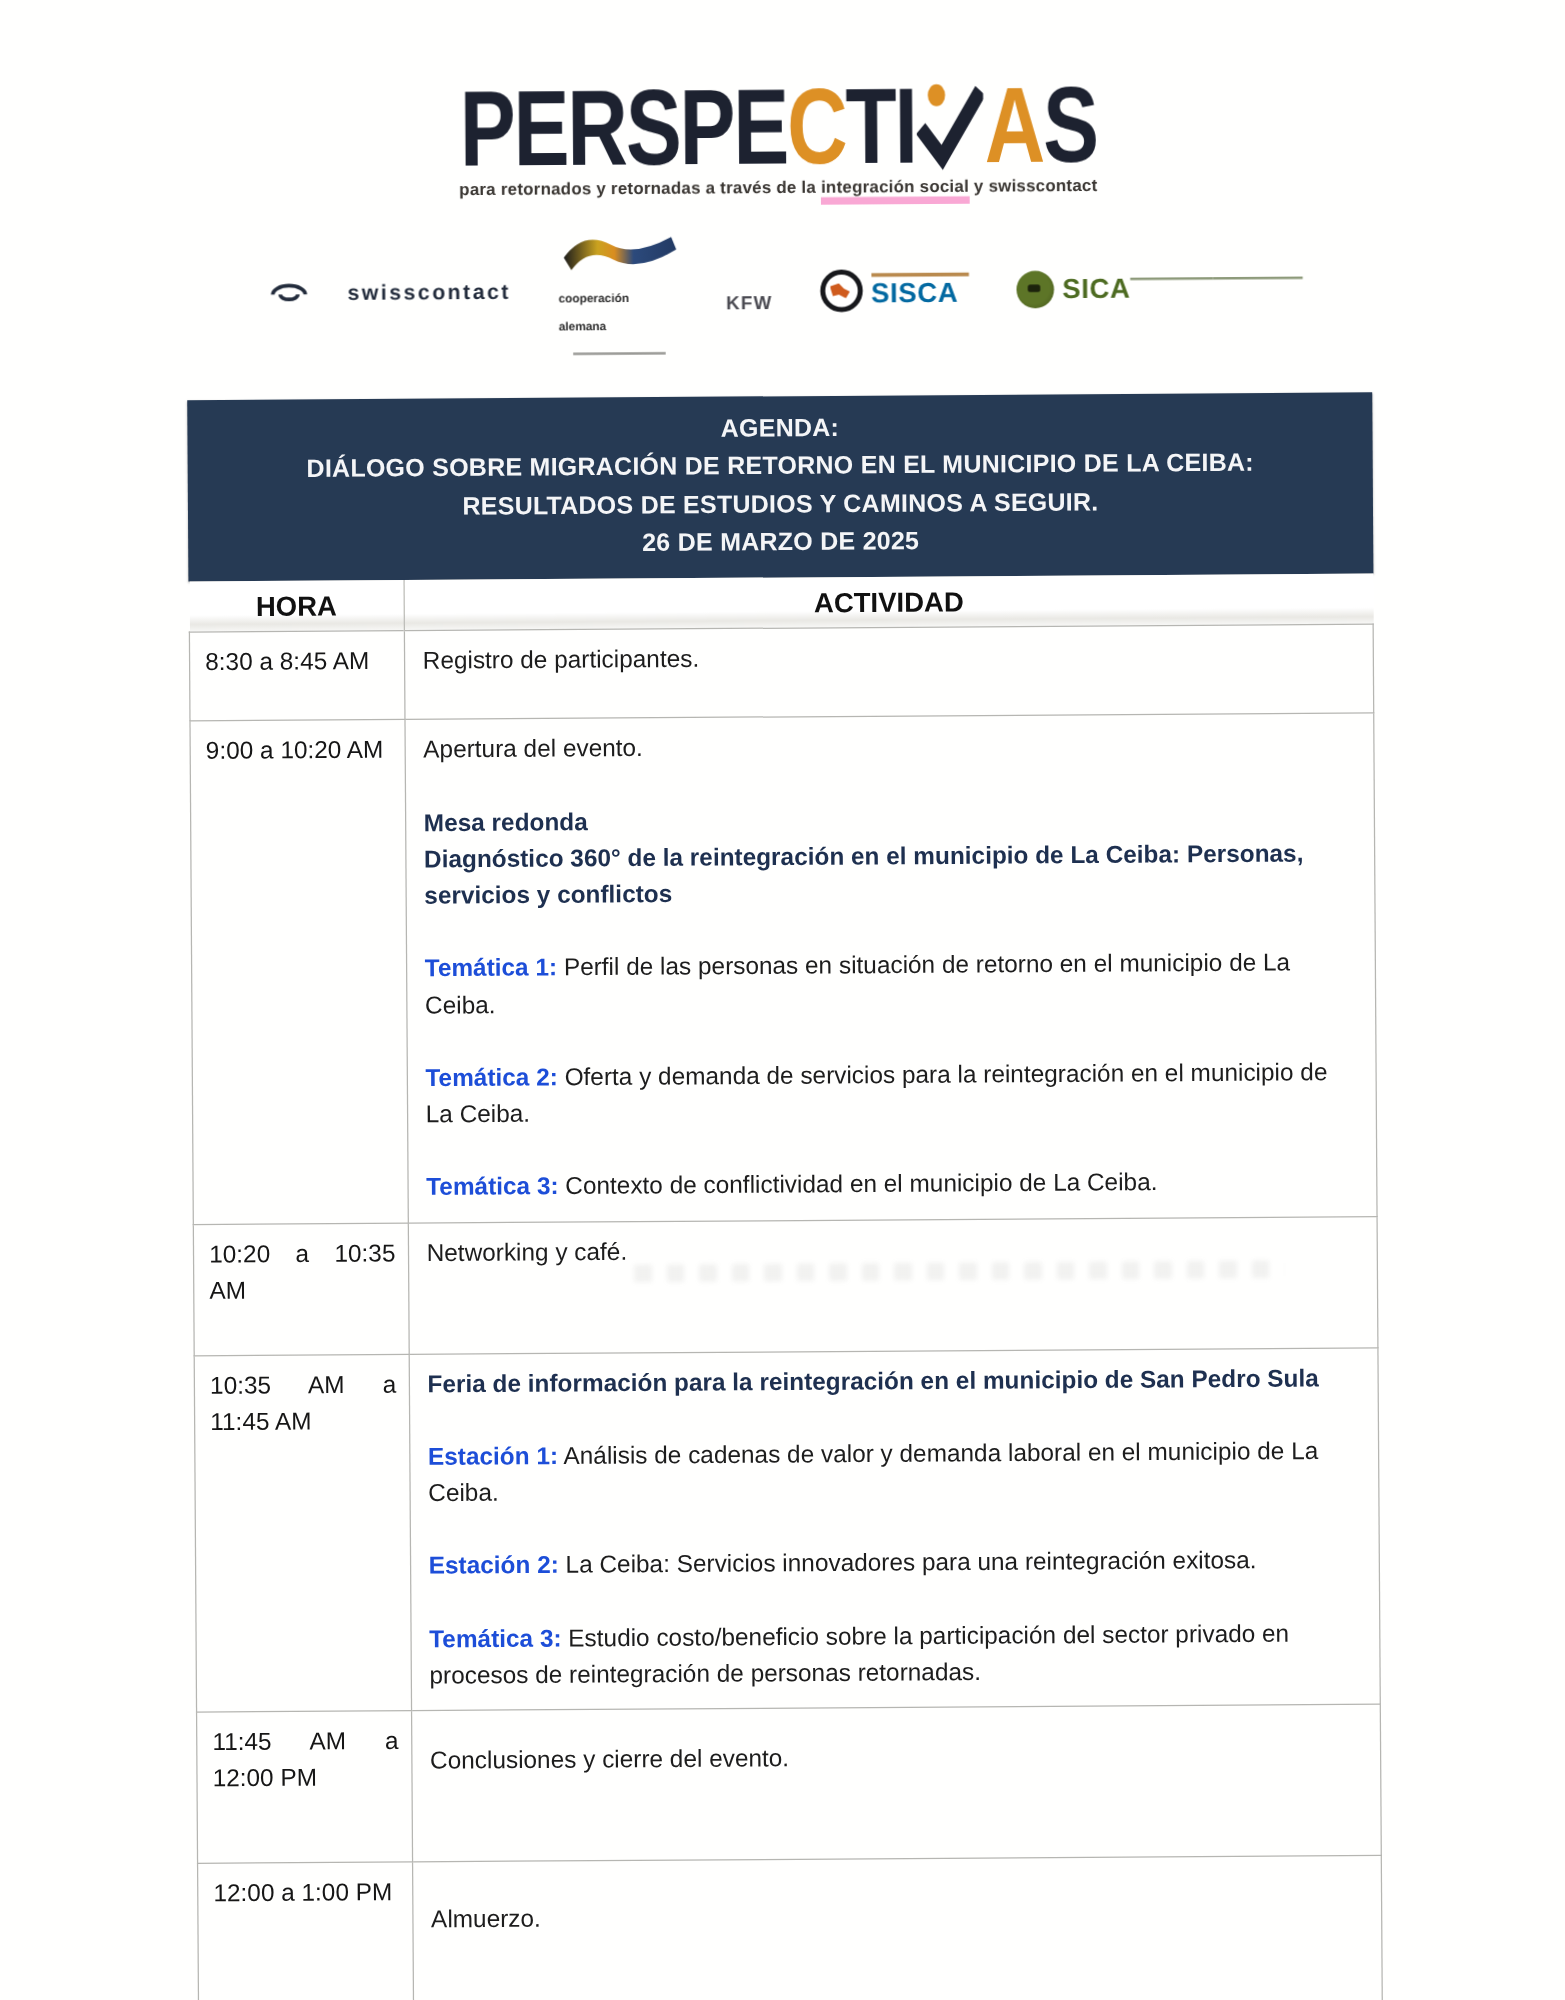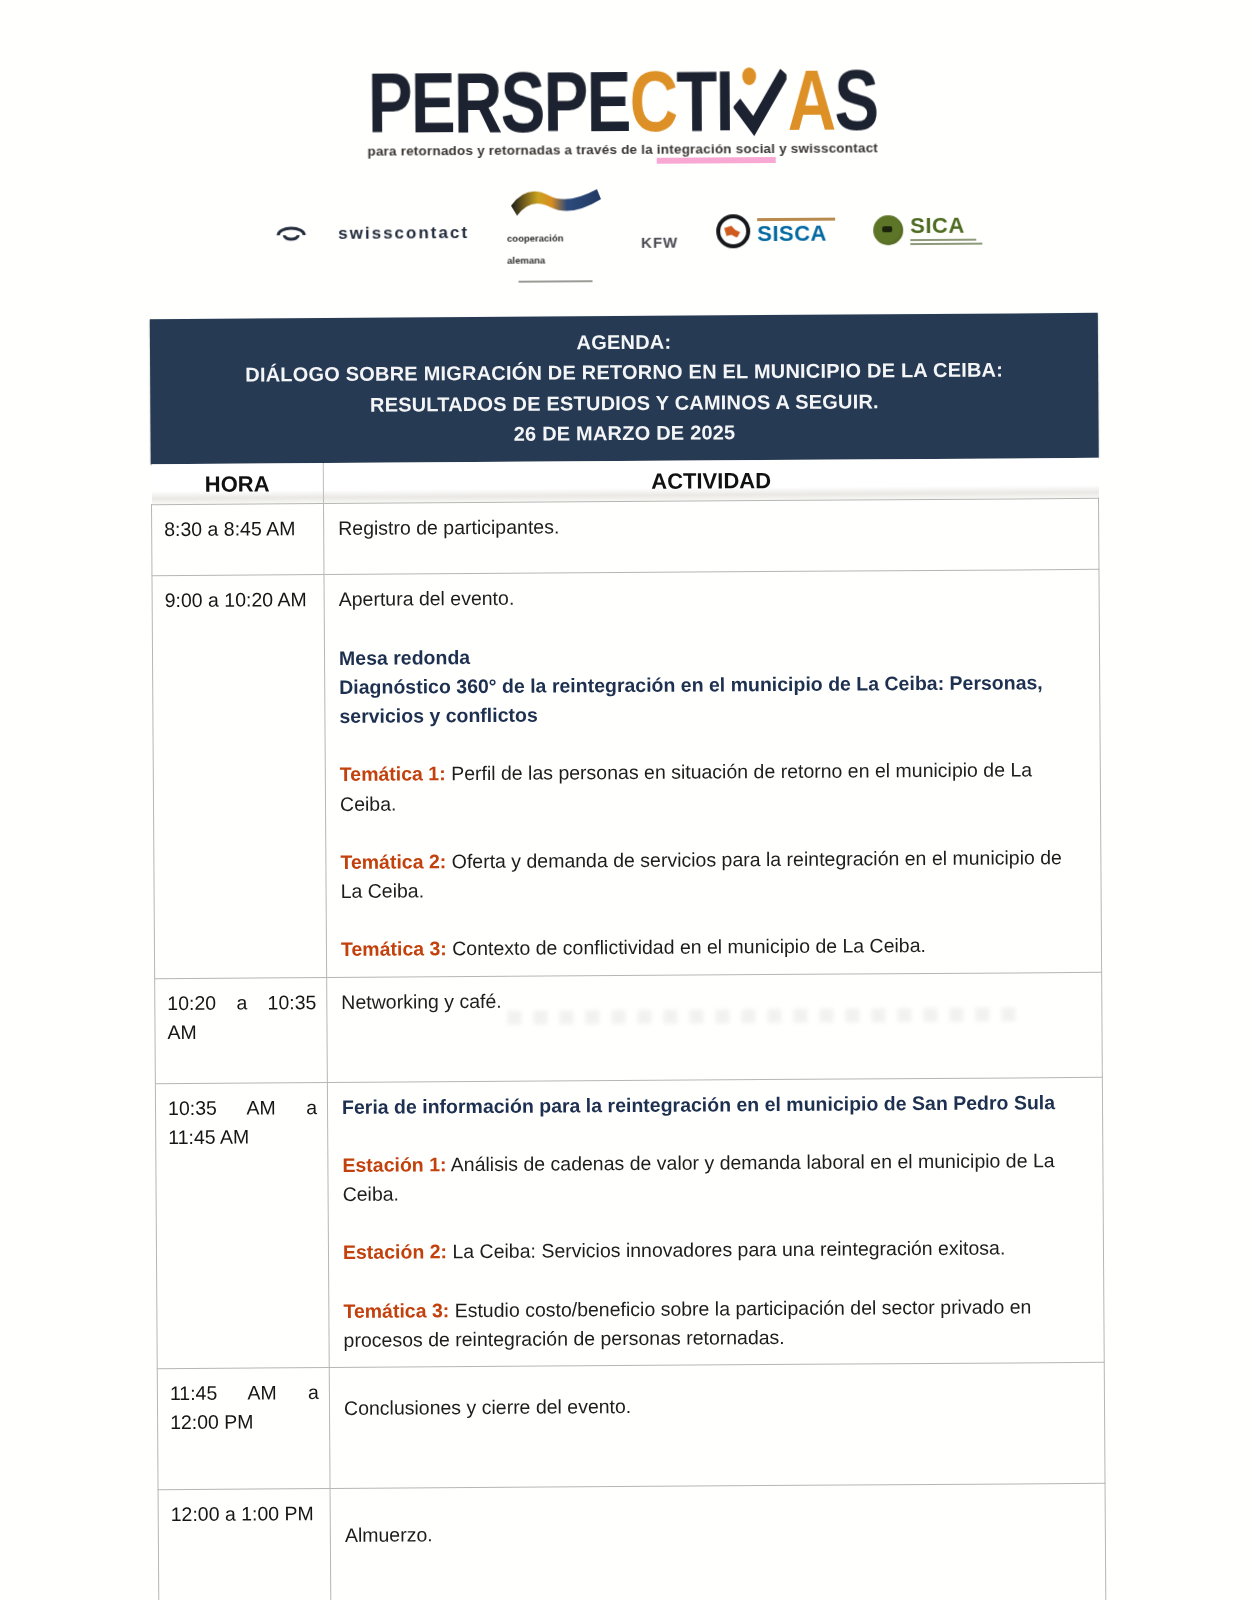--- a/index.html
+++ b/index.html
@@ -78,21 +78,21 @@
     font-size: 9.5px; font-weight: bold; color: #2c2c2c;
     line-height: 1.1; text-align: left; align-self: flex-start;
   }
   .coop .micro-bar {
     width: 74px; height: 2px; background: #9a9a96; margin-top: 2px;
   }
   .kfw-word { font-size: 15px; font-weight: bold; color: #4b4b52; letter-spacing: 1px; margin-top: 20px; }
   .sisca-txt { display: flex; flex-direction: column; line-height: 1; }
   .sisca-txt .micro-bar { width: 78px; height: 3px; background: #b98a4e; margin-bottom: 2px; }
   .sisca-word { font-size: 22px; font-weight: bold; color: #0369a1; letter-spacing: 0.5px; }
-  .sica-txt { display: flex; flex-direction: column; line-height: 1; }
+  .sica-txt { display: flex; flex-direction: row; line-height: 1; }
   .sica-word { font-size: 22px; font-weight: bold; color: #4d6b21; letter-spacing: 0.5px; }
   .sica-txt .micro-bar { width: 66px; height: 2px; background: #8d9a7a; margin-top: 2px; }
   .sica-txt .micro-bar + .micro-bar { margin-top: 2px; width: 72px; }
   .sica-disc {
     width: 30px; height: 30px; border-radius: 50%;
     background: radial-gradient(circle at 45% 45%, #5d7527 55%, #42541a 100%);
     position: relative;
   }
   .sica-disc::after {
     content: ""; position: absolute; left: 9px; top: 11px;
@@ -153,21 +153,21 @@
   .agenda { border-bottom: 1px solid #aeaeaa; }
   .hora-cell {
     text-align: justify;
     color: #161616;
     padding-left: 12px !important;
     padding-right: 10px !important;
   }
   .act-cell { color: #1d1d1d; position: relative; }
   .act-para { margin: 0; }
   .bold-navy { font-weight: bold; color: #1e3050; }
-  .lead { font-weight: bold; color: #c2410c; }
+  .lead { font-weight: bold; color: #1d4ed8; }
   .gap { height: 29px; }
 
   .row-0 td { height: 48px; }
   .row-2 td { height: 82px; }
   .row-4 td { height: 82px; }
   .row-4 .act-cell { padding-top: 26px !important; }
   .row-5 td { height: 96px; }
   .row-5 .act-cell { padding-top: 32px !important; }
 
   

